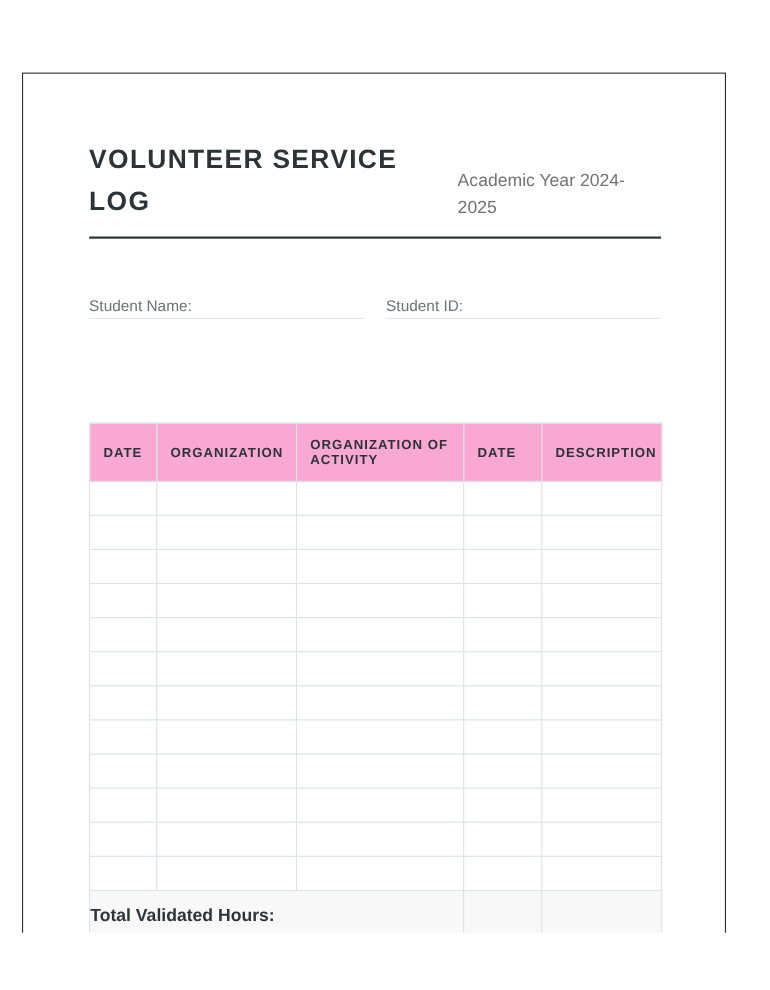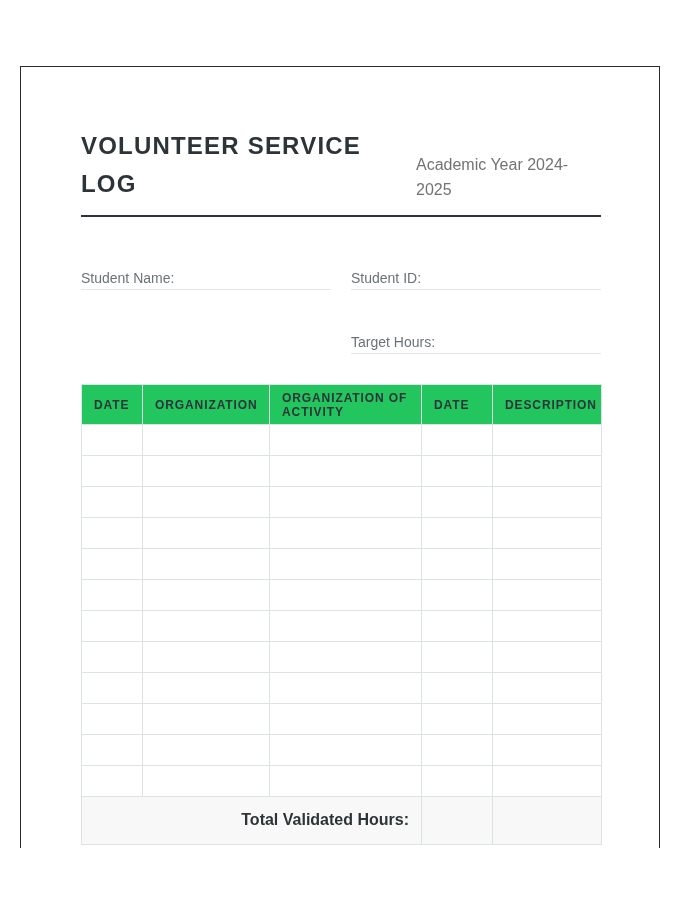--- a/index.html
+++ b/index.html
@@ -74,37 +74,37 @@
       width: 520px;
       border-collapse: collapse;
       table-layout: fixed;
     }
     .log-table th, .log-table td {
       border: 1px solid #dde2e4;
       padding: 0;
       box-sizing: border-box;
     }
     .log-table th {
-      background: #22c55e;
-      height: 40px;
+      background: #f9a8d4;
+      height: 53px;
       font-size: 12px;
       font-weight: bold;
       letter-spacing: 0.9px;
       color: #2c3438;
       text-align: left;
       padding: 0 12px;
       line-height: 14px;
     }
     .log-table td { height: 31px; }
     .log-table tr.total-row td {
       background: #f8f8f8;
       height: 48px;
     }
     .total-label {
-      text-align: right;
+      text-align: left;
       font-size: 16px;
       font-weight: bold;
       color: #2c3438;
       padding-right: 12px !important;
       vertical-align: top;
       padding-top: 14px !important;
     }
   </style>
 </head>
 <body>
@@ -115,23 +115,20 @@
     <div class="header">
       <div class="title">VOLUNTEER SERVICE LOG</div>
       <div class="year">Academic Year 2024-2025</div>
     </div>
 
     <div class="field" style="left:330px; top:200px;">
       <span class="label">Student ID:</span>
     </div>
     <div class="field" style="left:60px; top:200px;">
       <span class="label">Student Name:</span>
-    </div>
-    <div class="field" style="left:330px; top:264px;">
-      <span class="label">Target Hours:</span>
     </div>
 
     <table class="log-table">
       <colgroup>
         <col style="width:61px">
         <col style="width:127px">
         <col style="width:152px">
         <col style="width:71px">
         <col style="width:109px">
       </colgroup>

